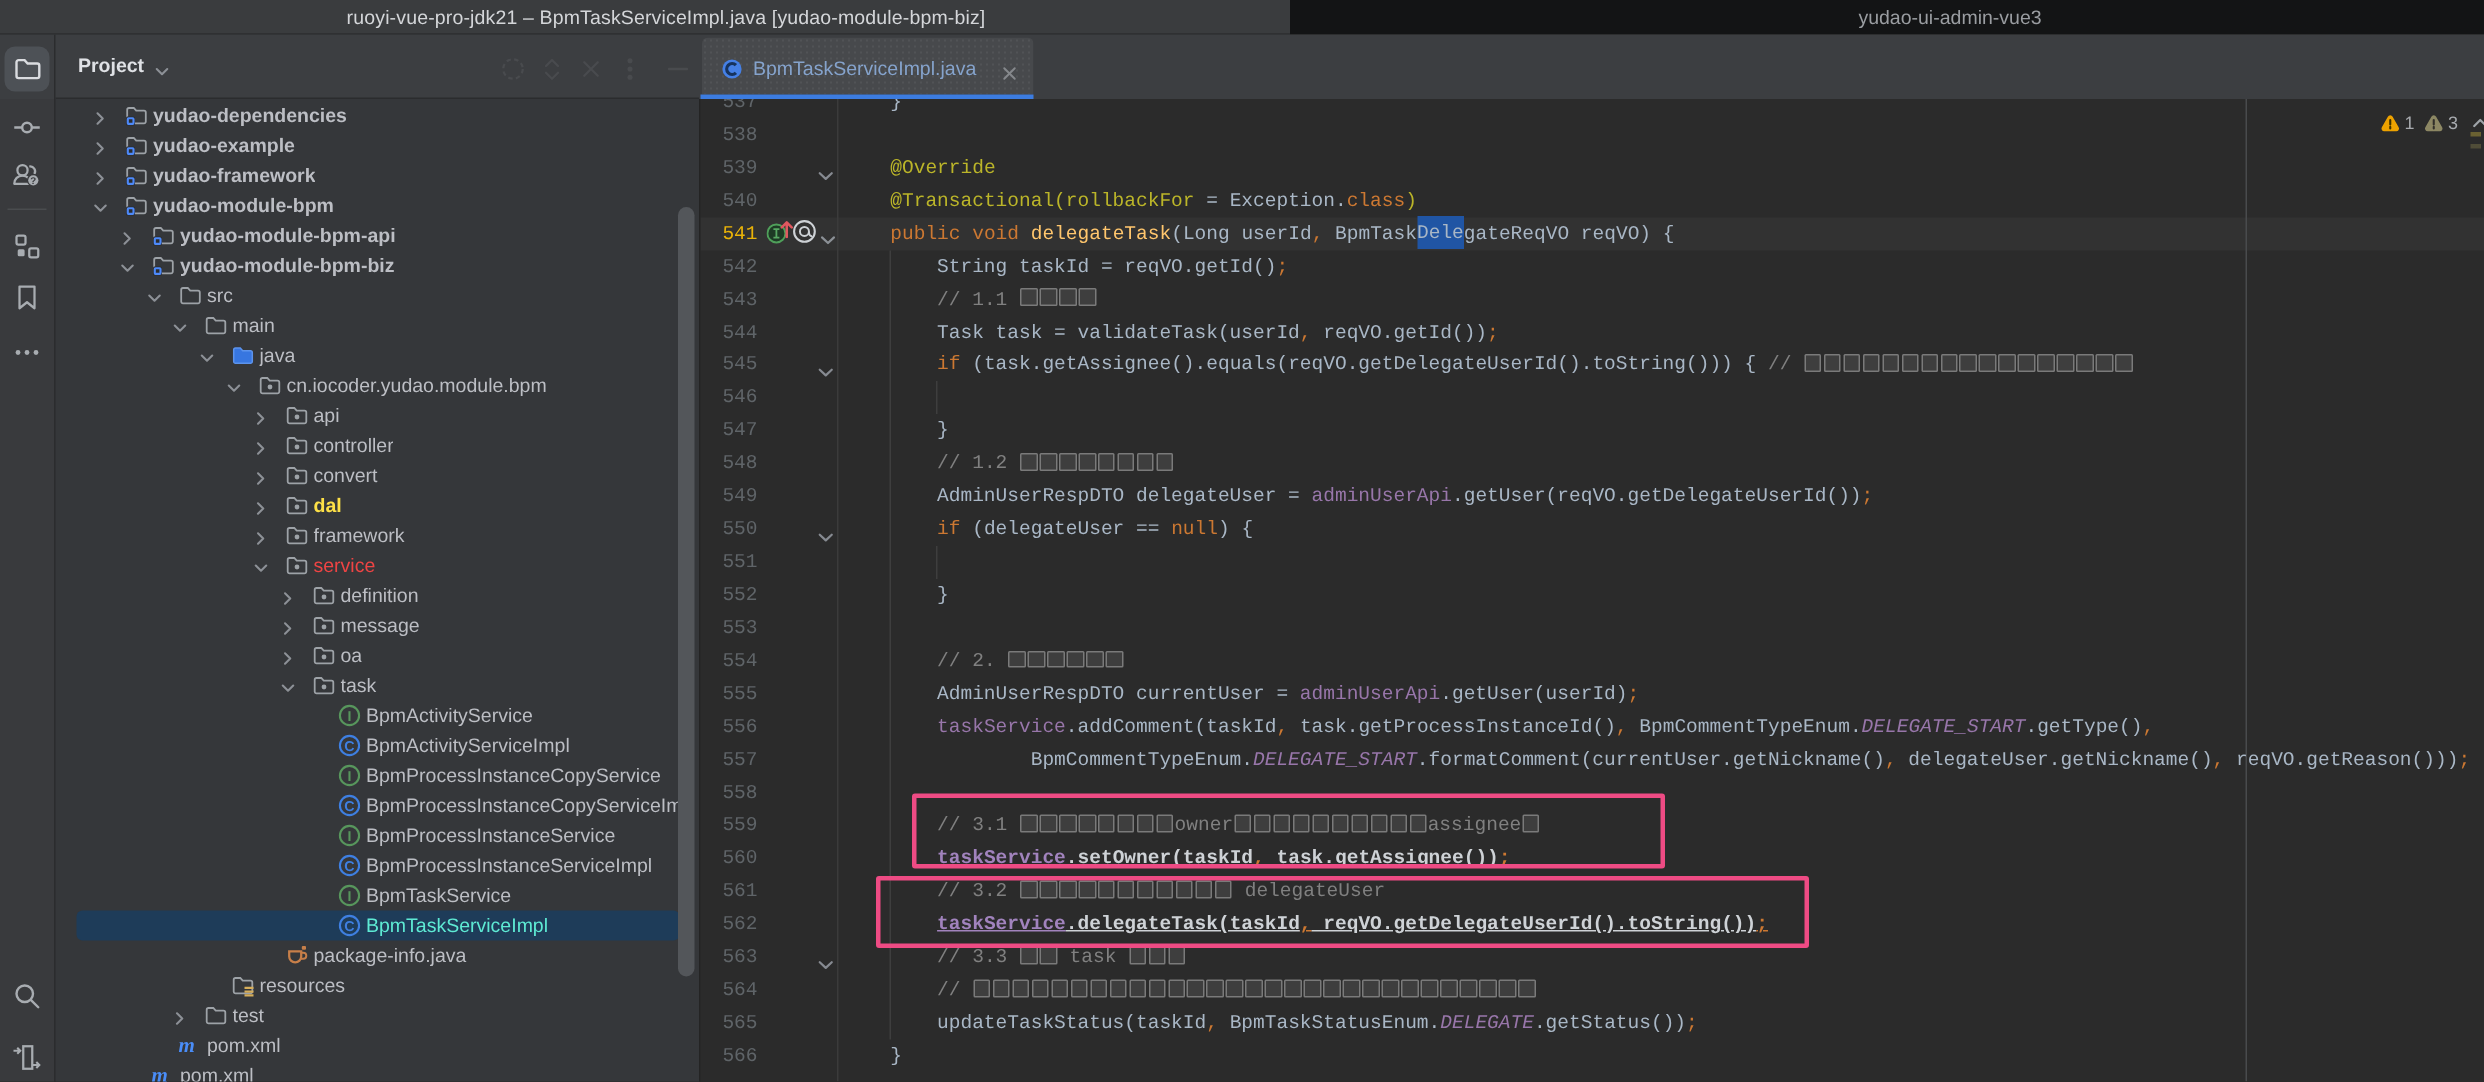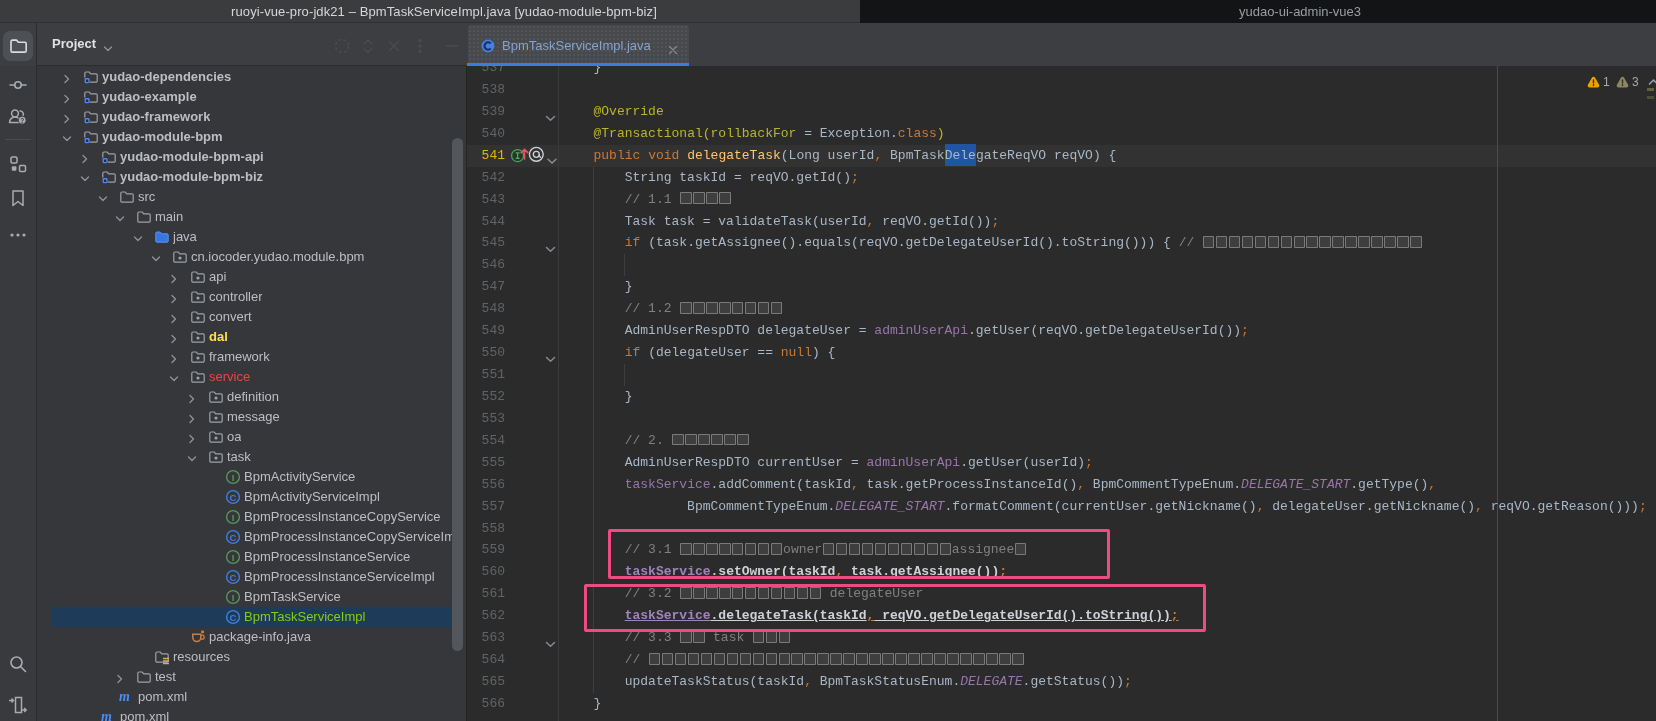--- a/index.html
+++ b/index.html
@@ -286,21 +286,21 @@
         <div style="position:absolute;left:244px;top:567.3px;height:20px;line-height:20px;font-weight:400;color:#bcbec4;white-space:nowrap;overflow:hidden;max-width:208px">BpmProcessInstanceServiceImpl</div>
         <div style="position:absolute;left:225px;top:589.3px;width:16px;height:16px"><svg width="16" height="16" viewBox="0 0 16 16">
             <circle cx="8" cy="8" r="6.4" fill="none" stroke="#57965c" stroke-width="1.4"></circle>
             <text x="8" y="11.6" font-size="9.5" font-weight="bold" fill="#57965c" text-anchor="middle" font-family="Liberation Sans">I</text>
           </svg></div>
         <div style="position:absolute;left:244px;top:587.3px;height:20px;line-height:20px;font-weight:400;color:#bcbec4;white-space:nowrap;overflow:hidden;max-width:208px">BpmTaskService</div>
         <div style="position:absolute;left:225px;top:609.3px;width:16px;height:16px"><svg width="16" height="16" viewBox="0 0 16 16">
             <circle cx="8" cy="8" r="6.4" fill="none" stroke="#3e7fe1" stroke-width="1.4"></circle>
             <text x="8" y="11.6" font-size="9.5" font-weight="bold" fill="#3e7fe1" text-anchor="middle" font-family="Liberation Sans">C</text>
           </svg></div>
-        <div style="position:absolute;left:244px;top:607.3px;height:20px;line-height:20px;font-weight:400;color:#84cc16;white-space:nowrap;overflow:hidden;max-width:208px">BpmTaskServiceImpl</div>
+        <div style="position:absolute;left:244px;top:607.3px;height:20px;line-height:20px;font-weight:400;color:#5eead4;white-space:nowrap;overflow:hidden;max-width:208px">BpmTaskServiceImpl</div>
         <div style="position:absolute;left:190px;top:629.3px;width:16px;height:16px"><svg width="16" height="16" viewBox="0 0 16 16">
             <path d="M2.8 5.2 h8 v3.4 a4 4 0 0 1 -8 0 z" fill="none" stroke="#c77f49" stroke-width="1.5"></path>
             <path d="M11.2 6.2 h1 a2 2 0 0 1 0 4 h-1.6" fill="none" stroke="#c77f49" stroke-width="1.3"></path>
             <rect x="11.2" y="1.6" width="2.8" height="2.6" rx="0.7" fill="#c77f49"></rect>
           </svg></div>
         <div style="position:absolute;left:209px;top:627.3px;height:20px;line-height:20px;font-weight:400;color:#bcbec4;white-space:nowrap;overflow:hidden;max-width:243px">package-info.java</div>
         <div style="position:absolute;left:154px;top:649.3px;width:16px;height:16px"><svg width="16" height="16" viewBox="0 0 16 16">
             <path d="M1.8 4.2 a1.2 1.2 0 0 1 1.2 -1.2 h3.2 l1.6 1.8 h5.2 a1.2 1.2 0 0 1 1.2 1.2 v6 a1.2 1.2 0 0 1 -1.2 1.2 h-10 a1.2 1.2 0 0 1 -1.2 -1.2 z" fill="none" stroke="#9da2a7" stroke-width="1.2"></path>
             <g stroke="#d6ae5b" stroke-width="1.5">
               <path d="M9 9.5 h6"></path>

